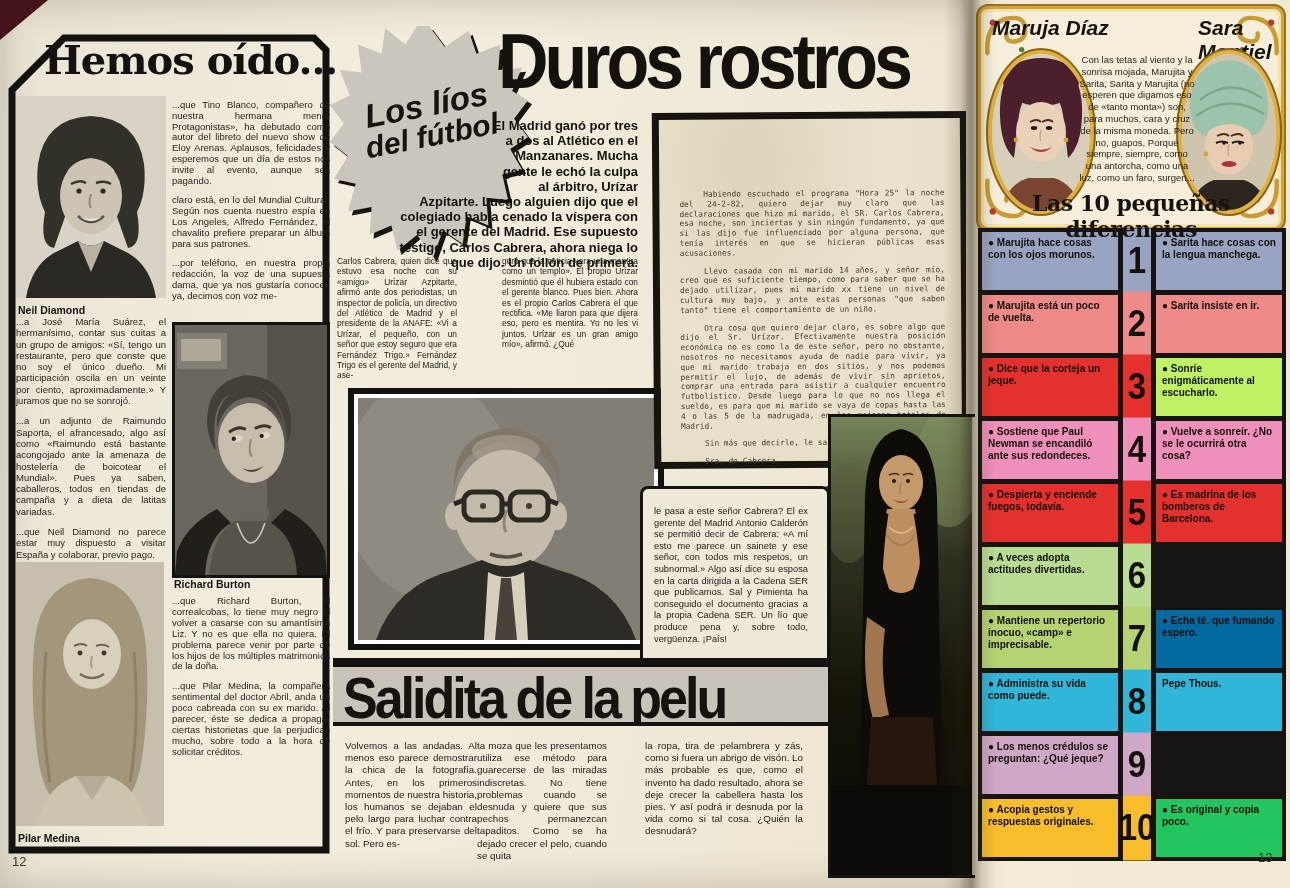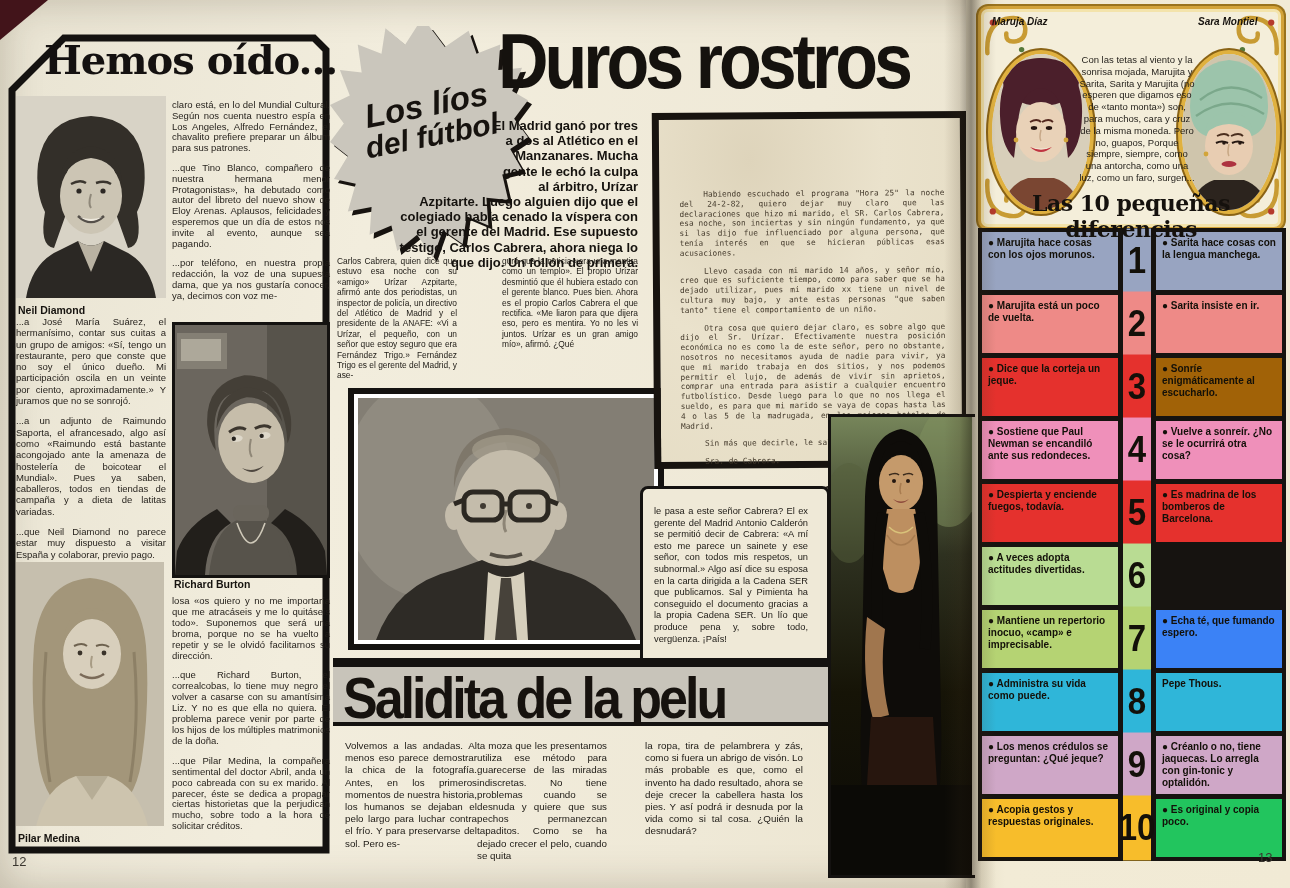--- a/index.html
+++ b/index.html
@@ -51,21 +51,21 @@
   .botcol{font-size:9.8px;line-height:12.2px;text-align:justify;color:#1d1a15;top:740px;}
   .gutter{left:944px;top:0;width:52px;height:888px;z-index:40;pointer-events:none;
     background:linear-gradient(90deg,rgba(60,45,25,0) 0%,rgba(60,45,25,.16) 30%,rgba(25,17,8,.42) 52%,rgba(60,45,25,.14) 72%,rgba(60,45,25,0) 100%);}
   
   .rpage{left:966px;top:0;width:324px;height:888px;
     background:linear-gradient(90deg,#e6dec6 0%,#f2ebd6 12%,#f1ead5 100%);}
   .ornate{left:978px;top:6px;width:306px;height:224px;box-sizing:border-box;
     border:3px solid #d3a33a;border-radius:10px;background:#f4eeda;
     box-shadow:inset 0 0 0 3px #f3e3ab,0 0 0 2px #9a731d;}
   .curl{position:absolute;width:54px;height:54px;z-index:3;}
-  .namelabel{font-size:10px;font-weight:bold;font-style:italic;color:#16120e;z-index:4;}
+  .namelabel{font-size:21px;font-weight:bold;font-style:italic;color:#16120e;z-index:4;}
   .oval{position:absolute;border-radius:50%;overflow:hidden;border:4px solid #e0b13f;
     box-shadow:0 0 0 2px #8a6315,inset 0 0 0 2px #f7ecc0;z-index:4;background:#d8cfba;}
   .rintro{left:1078px;top:54px;width:118px;font-size:9.5px;line-height:11.8px;
     text-align:center;color:#211e19;z-index:4;}
   .rheading{left:978px;top:190px;width:306px;text-align:center;margin:0;z-index:4;
     font-family:"DejaVu Serif",serif;font-weight:bold;font-size:22px;letter-spacing:-.5px;color:#15110d;}
   .table{left:978px;top:228px;width:308px;box-sizing:border-box;background:#161310;
     padding:4px;display:flex;flex-direction:column;gap:5px;}
   .trow{display:grid;grid-template-columns:136px 28px auto;gap:5px;height:58px;}
   .tcell{padding:5px 6px;font-size:10px;font-weight:bold;line-height:12px;
@@ -100,22 +100,22 @@
       <path d="M62,120 Q75,132 88,120" stroke="#55504a" stroke-width="2.5" fill="none"></path>
       <path d="M64,121 Q75,129 86,121 Q75,125 64,121 Z" fill="#eee9dd"></path>
       <path d="M10,202 Q16,166 44,154 L62,145 Q75,154 88,145 L106,154 Q134,166 140,202 Z" fill="#2b2824"></path>
       <path d="M62,145 L75,176 L88,145 Q75,154 62,145 Z" fill="#b9b2a2"></path>
       <rect width="150" height="202" fill="url(#)" opacity="0"></rect>
     </svg>
   </div>
   <div class="abs cap" style="left:18px;top:304px;">Neil Diamond</div>
 
   <div class="abs bodycol" style="left:172px;top:100px;width:158px;line-height:10.8px;">
+    <p>...que Tino Blanco, compañero de nuestra hermana menor Protagonistas», ha debutado como autor del libreto del nuevo show de Eloy Arenas. Aplausos, felicidades y esperemos que un día de estos nos invite al evento, aunque sea pagando.</p>
     <p>claro está, en lo del Mundial Cultural. Según nos cuenta nuestro espía en Los Angeles, Alfredo Fernández, el chavalito prefiere preparar un álbum para sus patrones.</p>
-    <p>...que Tino Blanco, compañero de nuestra hermana menor Protagonistas», ha debutado como autor del libreto del nuevo show de Eloy Arenas. Aplausos, felicidades y esperemos que un día de estos nos invite al evento, aunque sea pagando.</p>
     <p>...por teléfono, en nuestra propia redacción, la voz de una supuesta dama, que ya nos gustaría conocer, ya, decimos con voz me-</p>
   </div>
 
   <div class="abs bodycol" style="left:16px;top:316px;width:150px;line-height:11.3px;">
     <p>...a José María Suárez, el hermanísimo, contar sus cuitas a un grupo de amigos: «Sí, tengo un restaurante, pero que conste que no soy el único dueño. Mi participación oscila en un veinte por ciento, aproximadamente.» Y juramos que no se sonrojó.</p>
     <p>...a un adjunto de Raimundo Saporta, el afrancesado, algo así como «Raimundo está bastante acongojado ante la amenaza de hostelería de boicotear el Mundial». Pues ya saben, caballeros, todos en tiendas de campaña y a dieta de latitas variadas.</p>
     <p>...que Neil Diamond no parece estar muy dispuesto a visitar España y colaborar, previo pago.</p>
   </div>
 
   <div class="abs photo frame3" style="left:172px;top:322px;width:152px;height:250px;">
@@ -140,21 +140,20 @@
       <path d="M34,250 Q38,208 60,196 L76,190 92,196 Q114,208 118,250 Z" fill="#57534b"></path>
       <rect x="58" y="180" width="36" height="16" rx="7" fill="#6a655c"></rect>
       <path d="M0,250 L30,250 Q32,212 56,198 L42,184 Q12,200 2,226 Z" fill="#221f1b"></path>
       <path d="M152,250 L122,250 Q120,212 96,198 L110,184 Q140,200 150,226 Z" fill="#221f1b"></path>
       <path d="M62,198 Q76,238 90,198" stroke="#cfc9b9" stroke-width="1.6" fill="none"></path>
     </svg>
   </div>
   <div class="abs cap" style="left:174px;top:578px;">Richard Burton</div>
 
   <div class="abs bodycol" style="left:172px;top:596px;width:158px;line-height:10.9px;">
-    <p>losa «os quiero y no me importaría que me atracáseis y me lo quitáseis todo». Suponemos que será una broma, porque no se ha vuelto a repetir y se le olvidó facilitarnos su dirección.</p>
     <p>...que Richard Burton, el correalcobas, lo tiene muy negro el volver a casarse con su amantísima Liz. Y no es que ella no quiera. El problema parece venir por parte de los hijos de los múltiples matrimonios de la doña.</p>
     <p>...que Pilar Medina, la compañera sentimental del doctor Abril, anda un poco cabreada con su ex marido. Al parecer, éste se dedica a propagar ciertas historietas que la perjudican mucho, sobre todo a la hora de solicitar créditos.</p>
   </div>
 
   <div class="abs photo" style="left:16px;top:562px;width:148px;height:264px;">
     <svg width="148" height="264" viewBox="0 0 148 264">
       <rect width="148" height="264" fill="#c6bfae"></rect>
       <path d="M74,16 Q124,20 130,84 Q134,140 126,196 Q120,240 92,254 L56,254 Q28,240 22,196 Q14,140 18,84 Q24,20 74,16 Z" fill="#a3967a"></path>
       <path d="M30,90 Q24,160 34,220" stroke="#8d8066" stroke-width="3" fill="none"></path>
       <path d="M118,90 Q124,160 114,220" stroke="#8d8066" stroke-width="3" fill="none"></path>
@@ -353,50 +352,49 @@
       <div class="tcell" style="background: rgb(152, 164, 193);">● Sarita hace cosas con la lengua manchega.</div>
     </div>
     <div class="trow">
       <div class="tcell" style="background: rgb(238, 138, 135);">● Marujita está un poco de vuelta.</div>
       <div class="tnum" style="background: rgb(238, 138, 135);">2</div>
       <div class="tcell" style="background: rgb(238, 138, 135);">● Sarita insiste en ir.</div>
     </div>
     <div class="trow">
       <div class="tcell" style="background: rgb(229, 49, 45);">● Dice que la corteja un jeque.</div>
       <div class="tnum" style="background: rgb(229, 49, 45);">3</div>
-      <div class="tcell" style="background: #a16207;">● Sonríe enigmáticamente al escucharlo.</div>
+      <div class="tcell" style="background: #bef264;">● Sonríe enigmáticamente al escucharlo.</div>
     </div>
     <div class="trow">
       <div class="tcell" style="background: rgb(239, 144, 186);">● Sostiene que Paul Newman se encandiló ante sus redondeces.</div>
       <div class="tnum" style="background: rgb(239, 144, 186);">4</div>
       <div class="tcell" style="background: rgb(239, 144, 186);">● Vuelve a sonreír. ¿No se le ocurrirá otra cosa?</div>
     </div>
     <div class="trow">
       <div class="tcell" style="background: rgb(229, 49, 45);">● Despierta y enciende fuegos, todavía.</div>
       <div class="tnum" style="background: rgb(229, 49, 45);">5</div>
       <div class="tcell" style="background: rgb(229, 49, 45);">● Es madrina de los bomberos de Barcelona.</div>
     </div>
     <div class="trow">
       <div class="tcell" style="background: rgb(185, 220, 147);">● A veces adopta actitudes divertidas.</div>
       <div class="tnum" style="background: rgb(185, 220, 147);">6</div>
     </div>
     <div class="trow">
       <div class="tcell" style="background: rgb(181, 211, 115);">● Mantiene un repertorio inocuo, «camp» e imprecisable.</div>
       <div class="tnum" style="background: rgb(181, 211, 115);">7</div>
-      <div class="tcell" style="background: #3b82f6;">● Echa té, que fumando espero.</div>
+      <div class="tcell" style="background: #0369a1;">● Echa té, que fumando espero.</div>
     </div>
     <div class="trow">
       <div class="tcell" style="background: rgb(47, 182, 217);">● Administra su vida como puede.</div>
       <div class="tnum" style="background: rgb(47, 182, 217);">8</div>
       <div class="tcell" style="background: rgb(47, 182, 217);">Pepe Thous.</div>
     </div>
     <div class="trow">
       <div class="tcell" style="background: rgb(207, 167, 199);">● Los menos crédulos se preguntan: ¿Qué jeque?</div>
       <div class="tnum" style="background: rgb(207, 167, 199);">9</div>
-      <div class="tcell" style="background: rgb(207, 167, 199);">● Créanlo o no, tiene jaquecas. Lo arregla con gin-tonic y optalidón.</div>
     </div>
     <div class="trow">
       <div class="tcell" style="background: rgb(247, 189, 43);">● Acopia gestos y respuestas originales.</div>
       <div class="tnum" style="background: rgb(247, 189, 43);">10</div>
       <div class="tcell" style="background: #22c55e;">● Es original y copia poco.</div>
     </div>
   </div>
 
   <div class="abs pagenum" style="left:12px;top:854px;">12</div>
   <div class="abs pagenum" style="left:1258px;top:850px;">13</div>

